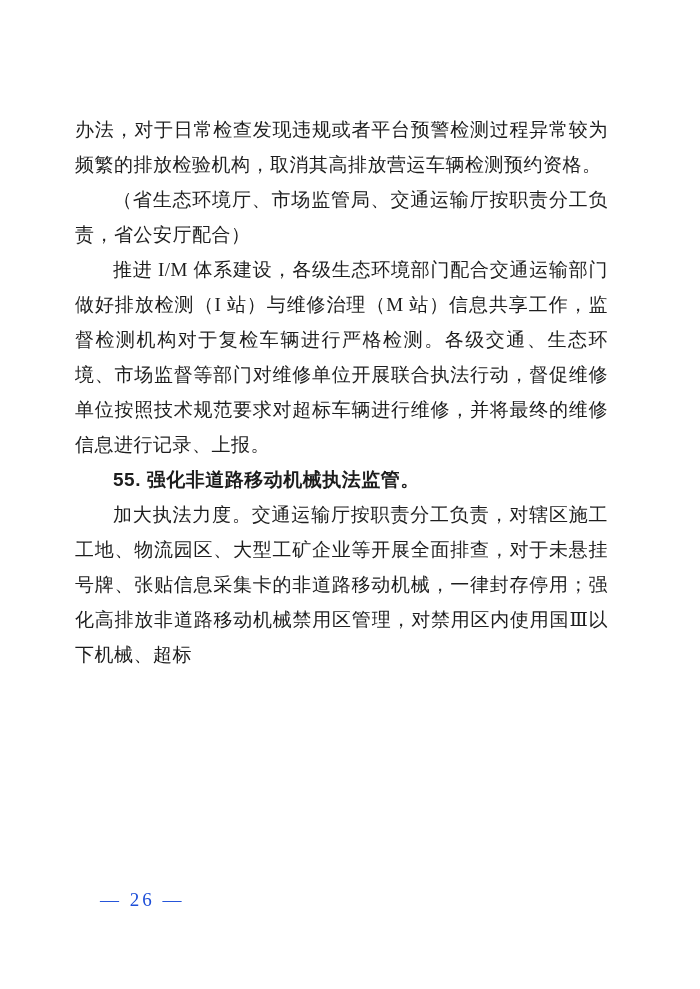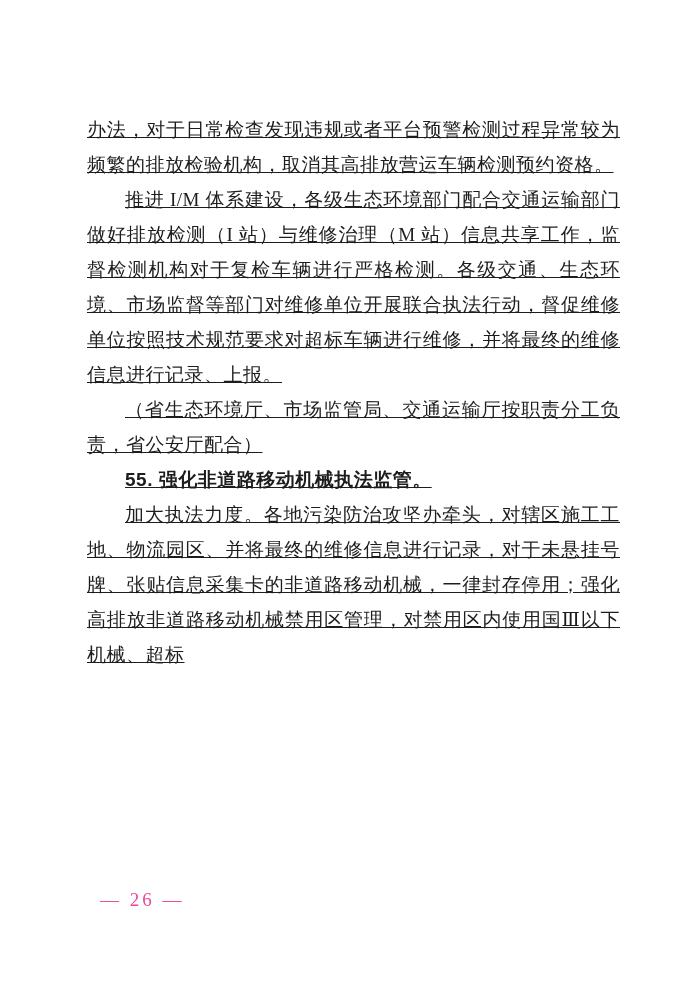--- a/index.html
+++ b/index.html
@@ -12,24 +12,23 @@
     width: 700px;
     height: 989px;
     background: #ffffff;
     box-sizing: border-box;
     overflow: hidden;
     font-family: "Liberation Serif", "DejaVu Serif", serif;
     color: #1d1d1d;
   }
   .content {
     position: absolute;
-    left: 87px;
+    left: 75px;
     top: 112px;
     width: 533px;
-    text-decoration: underline;
   }
   .content p {
     margin: 0;
     font-size: 19px;
     line-height: 35px;
     text-align: justify;
     letter-spacing: 0.5px;
   }
   .indent {
     text-indent: 2em;
@@ -42,29 +41,29 @@
     
     font-weight: 400;
   }
   .page-number {
     position: absolute;
     left: 100px;
     top: 888px;
     font-size: 19px;
     line-height: 24px;
     letter-spacing: 3px;
-    color: #ec4899;
+    color: #1d4ed8;
     font-family: "Liberation Serif", "DejaVu Serif", serif;
   }
 </style>
 </head>
 <body>
 
 <div class="page">
   <div class="content">
     <p>办法，对于日常检查发现违规或者平台预警检测过程异常较为频繁的排放检验机构，取消其高排放营运车辆检测预约资格。</p>
+    <p class="indent kaiti">（省生态环境厅、市场监管局、交通运输厅按职责分工负责，省公安厅配合）</p>
     <p class="indent">推进 I/M 体系建设，各级生态环境部门配合交通运输部门做好排放检测（I 站）与维修治理（M 站）信息共享工作，监督检测机构对于复检车辆进行严格检测。各级交通、生态环境、市场监督等部门对维修单位开展联合执法行动，督促维修单位按照技术规范要求对超标车辆进行维修，并将最终的维修信息进行记录、上报。</p>
-    <p class="indent kaiti">（省生态环境厅、市场监管局、交通运输厅按职责分工负责，省公安厅配合）</p>
     <p class="indent heading">55. 强化非道路移动机械执法监管。</p>
-    <p class="indent">加大执法力度。各地污染防治攻坚办牵头，对辖区施工工地、物流园区、并将最终的维修信息进行记录，对于未悬挂号牌、张贴信息采集卡的非道路移动机械，一律封存停用；强化高排放非道路移动机械禁用区管理，对禁用区内使用国Ⅲ以下机械、超标</p>
+    <p class="indent">加大执法力度。交通运输厅按职责分工负责，对辖区施工工地、物流园区、大型工矿企业等开展全面排查，对于未悬挂号牌、张贴信息采集卡的非道路移动机械，一律封存停用；强化高排放非道路移动机械禁用区管理，对禁用区内使用国Ⅲ以下机械、超标</p>
   </div>
   <div class="page-number">— 26 —</div>
 </div>
 
 </body></html>

